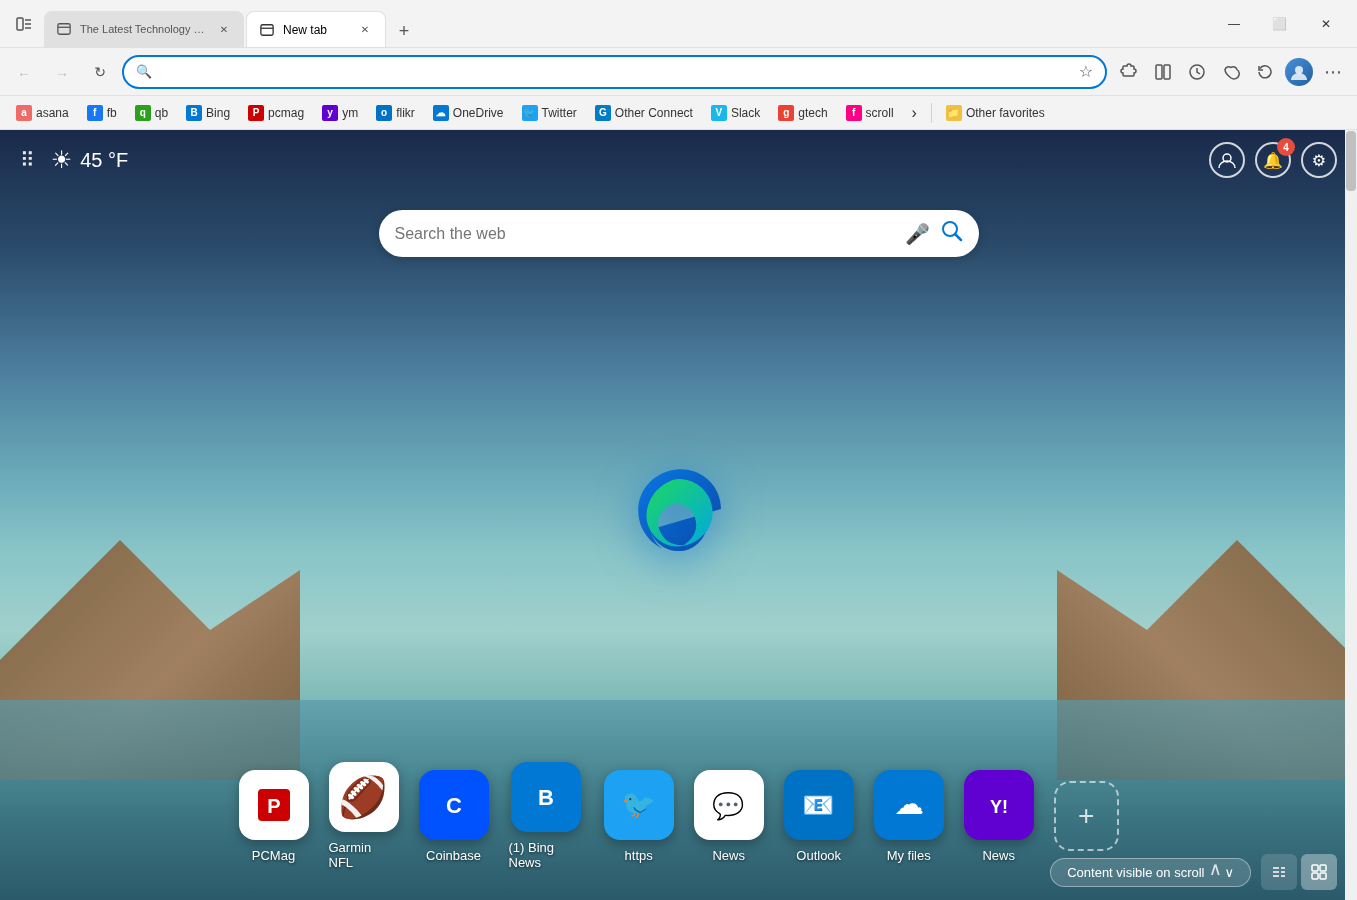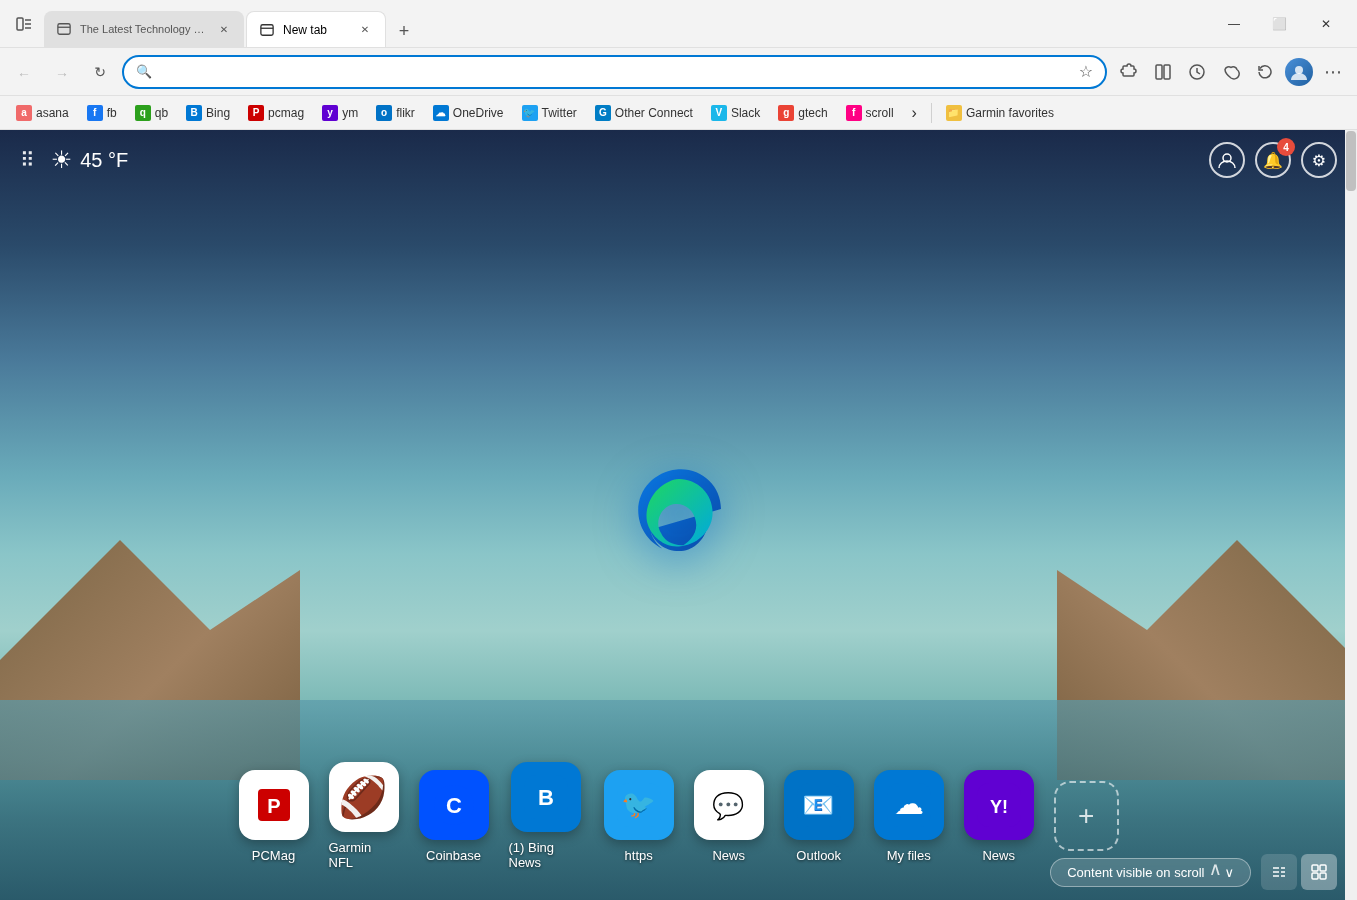--- a/index.html
+++ b/index.html
@@ -520,21 +520,21 @@
     <span>gtech</span>
   </div>
   <div class="fav-item">
     <div class="fav-icon" style="background:#ff0084;color:#fff;">f</div>
     <span>scroll</span>
   </div>
   <div class="fav-item" style="font-size:16px;">›</div>
   <div class="fav-separator"></div>
   <div class="other-fav">
     <div style="width:16px;height:16px;background:#f0c040;border-radius:2px;display:flex;align-items:center;justify-content:center;font-size:10px;">📁</div>
-    <span>Garmin favorites</span>
+    <span>Other favorites</span>
   </div>
 </div>
 
 <div class="main-content">
 
   <div class="bg-image"></div>
 
   <div class="mountain-left"></div>
   <div class="mountain-right"></div>
   <div class="water-reflection"></div>
@@ -574,20 +574,32 @@
           </svg>
       </div>
       <div class="notif-wrapper">
         <div class="top-icon">🔔</div>
         <div class="notif-badge">4</div>
       </div>
       <div class="top-icon">⚙</div>
     </div>
   </div>
 
+  <div class="search-wrapper">
+    <div class="search-bar">
+      <input type="text" style="font-size: 16px; color: rgb(85, 85, 85); flex: 1 1 0%; border: none; outline: none;" placeholder="Search the web">
+      <span class="search-mic">🎤</span>
+      <span class="search-go">
+        <svg width="22" height="22" viewBox="0 0 22 22" fill="none">
+            <circle cx="9" cy="9" r="7" stroke="#0078d4" stroke-width="2"></circle>
+            <line x1="14" y1="14" x2="20" y2="20" stroke="#0078d4" stroke-width="2.5" stroke-linecap="round"></line>
+          </svg>
+      </span>
+    </div>
+  </div>
 
   <div class="quick-links">
 
     <div class="quick-link">
       <div class="quick-link-icon" style="background:#fff;">
         <svg width="40" height="40" viewBox="0 0 40 40">
             <rect x="4" y="4" width="32" height="32" rx="4" fill="#c00"></rect>
             <text x="20" y="28" text-anchor="middle" fill="white" font-size="20" font-weight="bold" font-family="Arial">P</text>
           </svg>
       </div>

